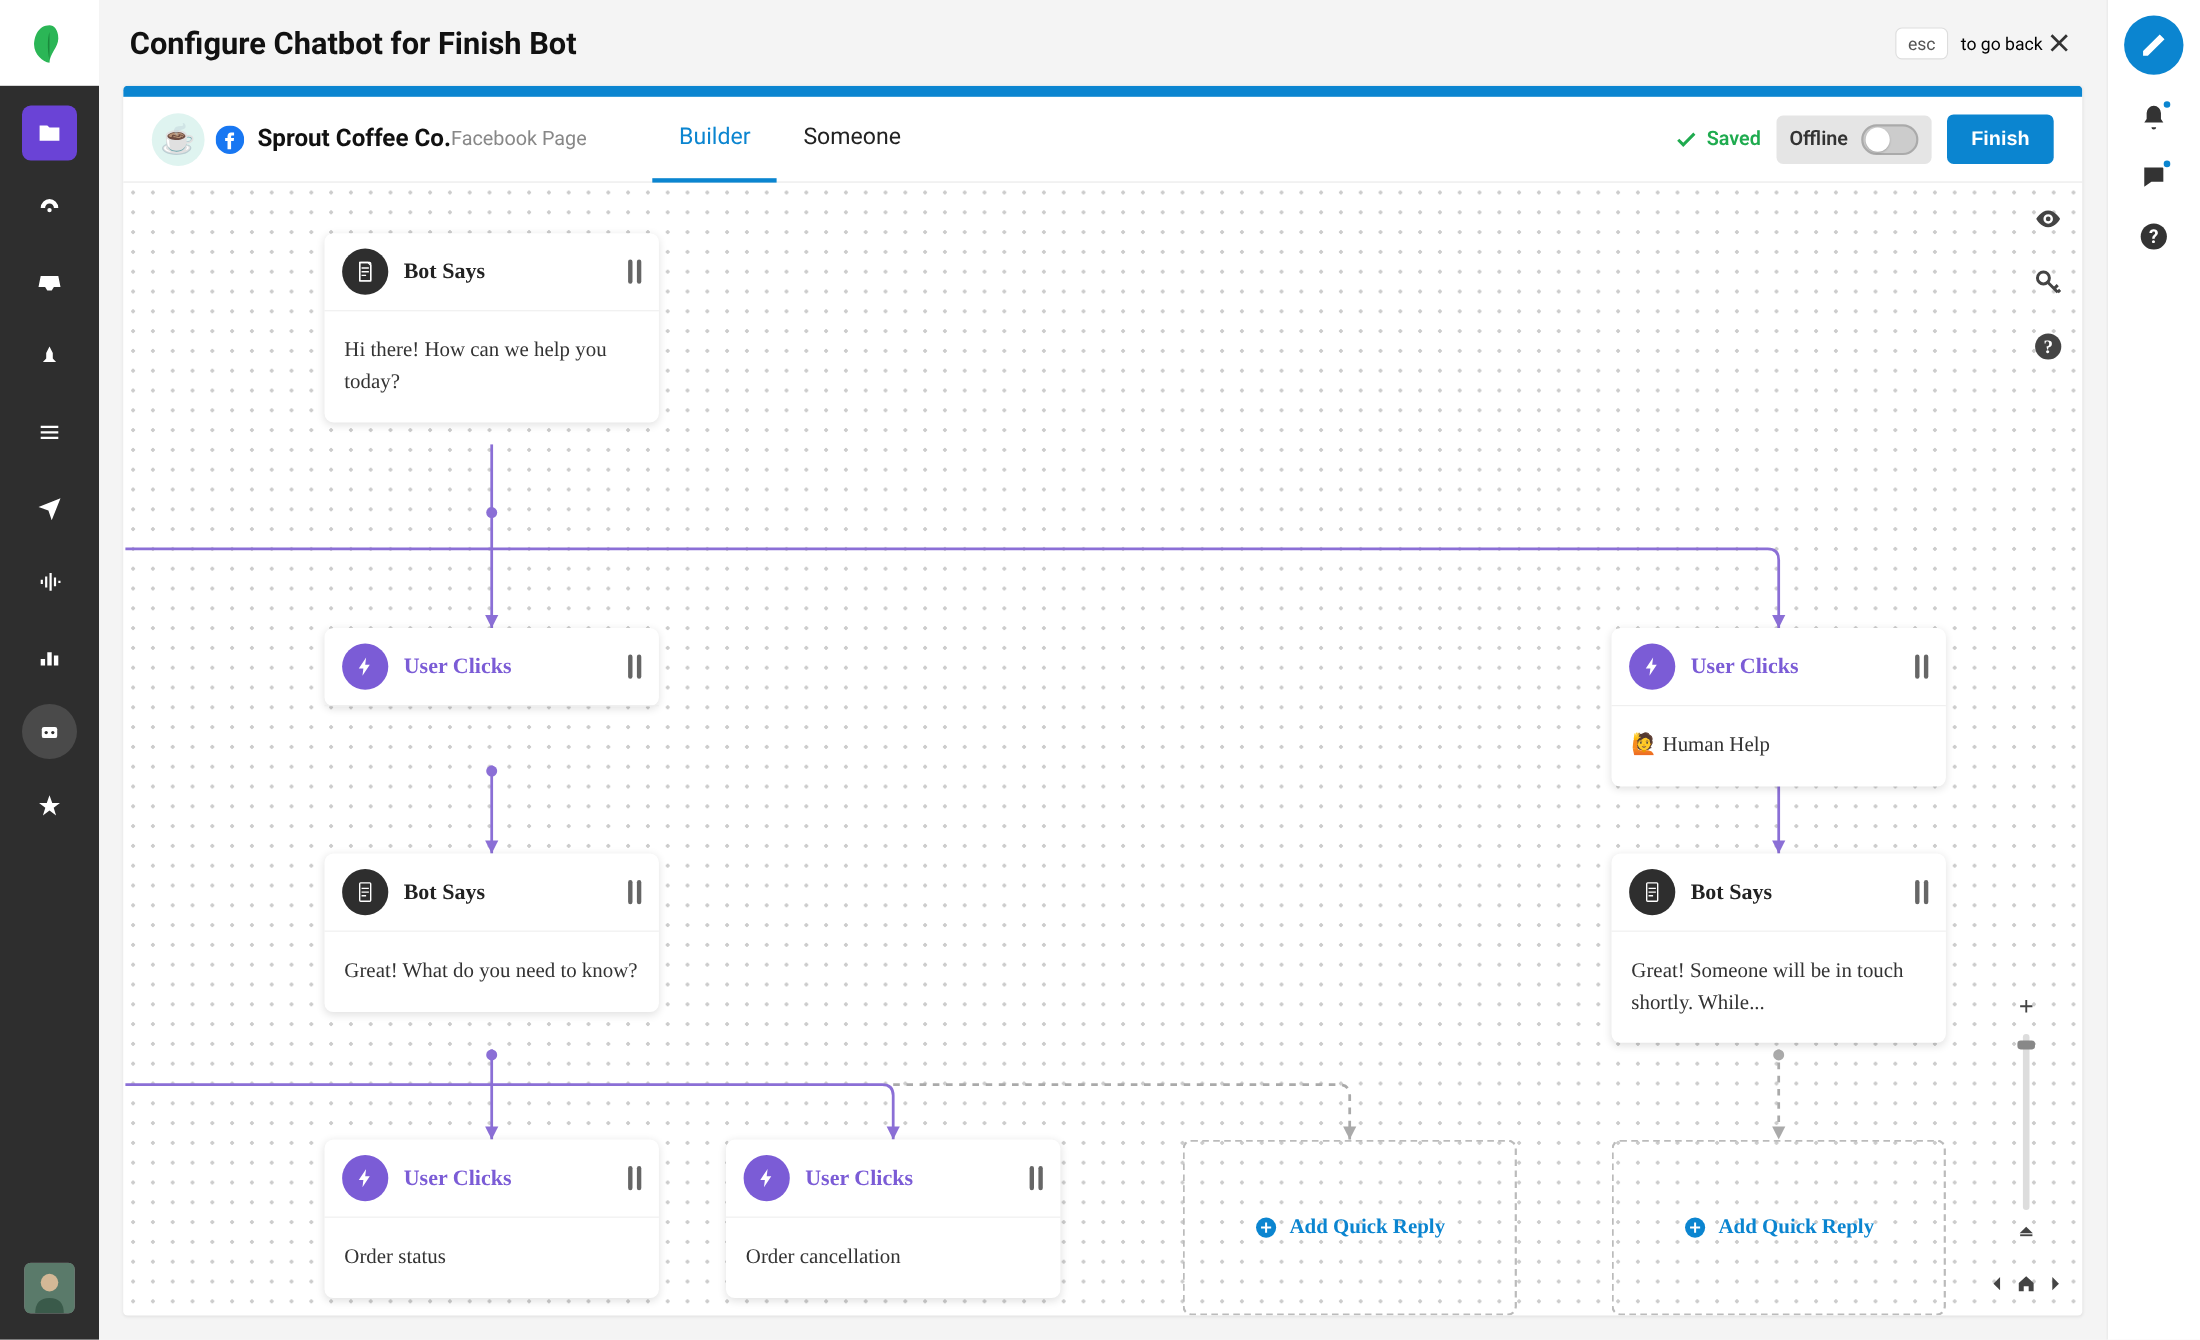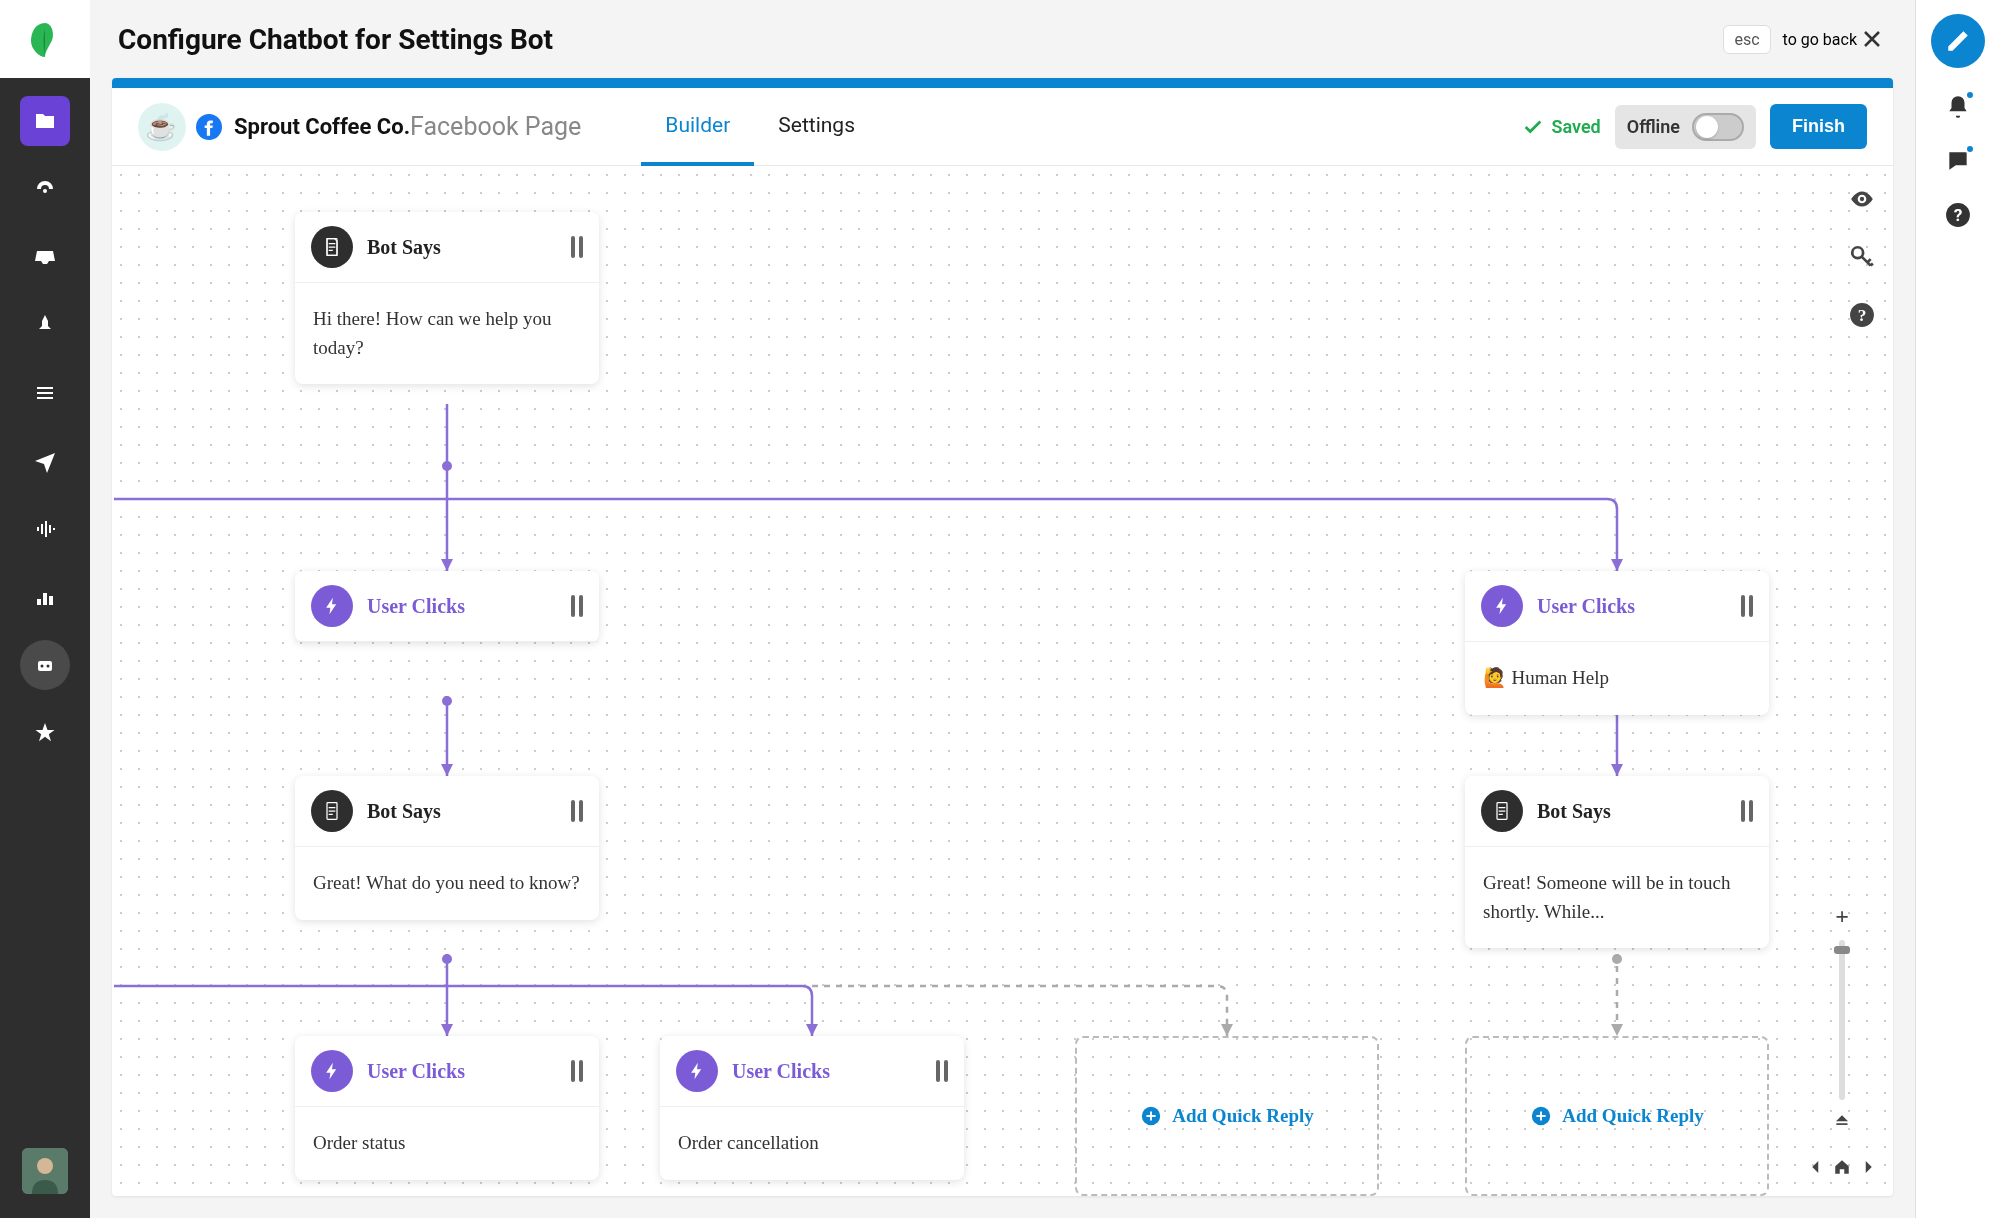--- a/index.html
+++ b/index.html
@@ -37,21 +37,21 @@
 .close-btn { width: 30px; height: 30px; cursor: pointer; display: flex; align-items: center; justify-content: center; }
 .close-btn svg { width: 24px; height: 24px; stroke: #333; stroke-width: 2.5; fill: none; }
 
 
 .card { margin: 0 22px 22px 22px; background: #fff; border-radius: 4px; flex: 1; display: flex; flex-direction: column; overflow: hidden; box-shadow: 0 1px 3px rgba(0,0,0,0.08); }
 .card-blue { height: 10px; background: #0b85d0; }
 .card-header { height: 78px; display: flex; align-items: center; padding: 0 26px; border-bottom: 1px solid #e8e8e8; }
 .profile-icon { width: 48px; height: 48px; border-radius: 50%; background: #dff4f0; display: flex; align-items: center; justify-content: center; margin-right: 10px; font-size: 26px; }
 .fb-icon { width: 26px; height: 26px; margin-right: 12px; }
 .company { font-size: 22px; font-weight: 700; color: #111; }
-.page-type { font-size: 25px; color: #888; }
+.page-type { font-size: 18px; color: #888; }
 .tabs { display: flex; align-items: stretch; height: 78px; margin-left: 60px; }
 .tab { padding: 0 24px; display: flex; align-items: center; font-size: 21px; font-weight: 400; cursor: pointer; border-bottom: 4px solid transparent; }
 .tab.active { color: #0b85d0; border-bottom-color: #0b85d0; }
 .tab:not(.active) { color: #222; }
 .spacer { flex: 1; }
 .saved { display: flex; align-items: center; gap: 8px; color: #1fab4f; font-weight: 600; font-size: 18px; margin-right: 14px; }
 .saved svg { width: 22px; height: 22px; stroke: #1fab4f; stroke-width: 3; fill: none; }
 .offline-toggle { display: flex; align-items: center; background: #e5e5e5; border-radius: 6px; padding: 8px 12px; gap: 12px; margin-right: 14px; }
 .offline-label { font-size: 18px; font-weight: 600; color: #333; }
 .toggle { width: 52px; height: 28px; background: #ccc; border-radius: 20px; position: relative; cursor: pointer; border: 2px solid #aaa; }
@@ -166,21 +166,21 @@
       <svg viewBox="0 0 46 46">
           <rect width="46" height="46" fill="#5a7a6a"></rect>
           <circle cx="23" cy="18" r="8" fill="#d4b896"></circle>
           <path d="M10 46 Q10 32 23 32 Q36 32 36 46 Z" fill="#3a5a4a"></path>
         </svg>
     </div>
   </div>
 
   <div class="main">
     <div class="header">
-      <div class="header-title">Configure Chatbot for Settings Bot</div>
+      <div class="header-title">Configure Chatbot for Finish Bot</div>
       <div class="esc-badge">esc</div>
       <div class="goback">to go back</div>
       <div class="close-btn">
         <svg viewBox="0 0 24 24">
             <path d="M5 5l14 14M19 5L5 19"></path>
           </svg>
       </div>
     </div>
 
     <div class="card">
@@ -188,21 +188,21 @@
       <div class="card-header">
         <div class="profile-icon">☕</div>
         <svg class="fb-icon" viewBox="0 0 24 24">
             <circle cx="12" cy="12" r="12" fill="#1877f2"></circle>
             <path fill="#fff" d="M13.5 8.5h2V6h-2.5c-1.7 0-3 1.3-3 3v1.5H8V13h2v7h3v-7h2.2l.3-2.5H13V9.3c0-.5.3-.8.5-.8z"></path>
           </svg>
         <div class="company">Sprout Coffee Co.</div>
         <div class="page-type">Facebook Page</div>
         <div class="tabs">
           <div class="tab active">Builder</div>
-          <div class="tab">Settings</div>
+          <div class="tab">Someone</div>
         </div>
         <div class="spacer"></div>
         <div class="saved">
           <svg viewBox="0 0 24 24">
               <path d="M4 12l5 5L20 6"></path>
             </svg>
           <span>Saved</span>
         </div>
         <div class="offline-toggle">
           <span class="offline-label">Offline</span>

